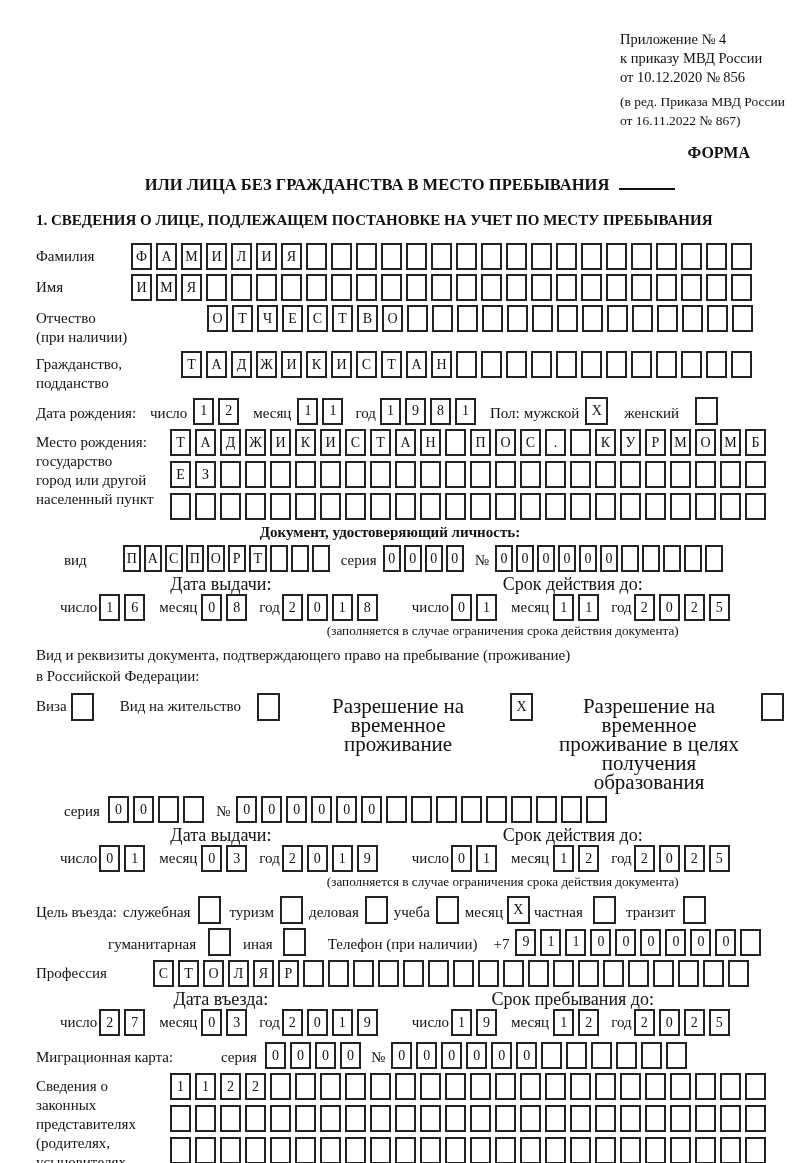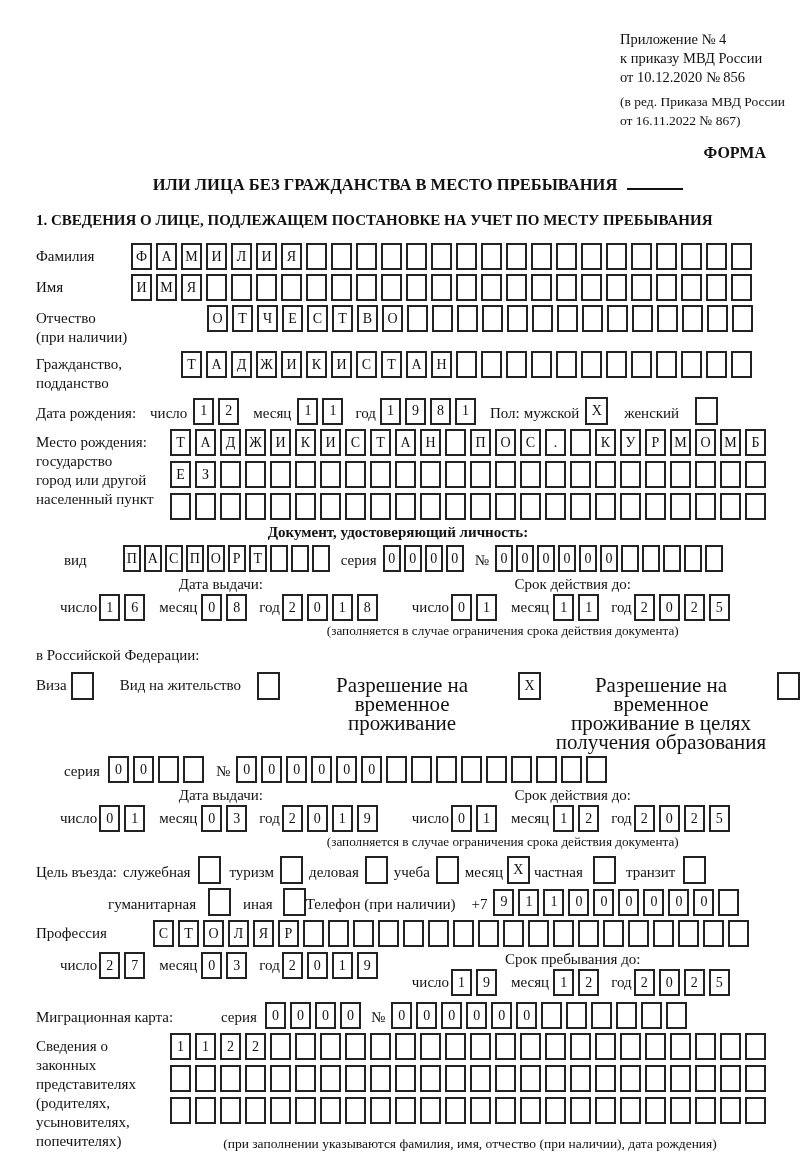--- a/index.html
+++ b/index.html
@@ -1,18 +1,18 @@
 <!DOCTYPE html>
 <html lang="ru"><head>
 <meta charset="utf-8">
 <style>
   html,body {margin:0; padding:0; background:#fff;}
   body {width:800px; height:1163px; overflow:hidden; color:#111;
         font-family:"Liberation Serif","DejaVu Serif",serif;}
-  .page {box-sizing:border-box; width:800px; height:1163px; padding:30px 0 0 36px;}
+  .page {box-sizing:border-box; width:800px; height:1163px; padding:30px 16px 0 36px;}
 
   
   .ref {margin-left:584px;}
   .ref-l {font-size:14.5px; line-height:19px; white-space:nowrap;}
   .ref-l.ed {font-size:13.5px;}
   .ref-gap {height:5px;}
   .forma {text-align:right; padding-right:34px; font-weight:bold; font-size:16px; margin-top:14px;}
 
   .title {text-align:center; font-weight:bold; font-size:16.5px; margin-top:12px; line-height:22px;}
   .blank {display:inline-block; width:56px; border-bottom:2px solid #111; margin-left:10px;}
@@ -28,29 +28,29 @@
   .cell {display:inline-flex; align-items:center; justify-content:center;
          width:17px; height:23px; border:2px solid #222; margin-right:4px;
          font-size:14px; background:#fff;}
   .sm .cell {width:14px; margin-right:3px;}
   .cbx .cell {width:19px; height:24px; margin-right:0;}
   .stack {display:flex; flex-direction:column; gap:5px;}
   .ctr-b {text-align:center; font-weight:bold; font-size:15px; margin:2px 40px 4px 0;}
 
   .ml2{margin-left:2px}.ml4{margin-left:4px}.ml6{margin-left:6px}.ml8{margin-left:8px}
   .ml10{margin-left:10px}.ml12{margin-left:12px}.ml14{margin-left:14px}.ml16{margin-left:16px}
-  .ml20{margin-left:26px}.ml22{}.ml28{margin-left:28px}.ml30{margin-left:30px}
+  .ml20{margin-left:26px}.ml22{margin-left:22px}.ml28{margin-left:28px}.ml30{margin-left:30px}
   .ml36{margin-left:36px}.ml72{margin-left:72px}
 
   
   .drow {display:flex; margin-bottom:6px;}
   .dcol {display:flex; flex-direction:column;}
   .c1 {margin-left:24px;}
   .c2 {margin-left:30px;}
-  .dhead {text-align:center; font-size:15px; line-height:17px;}
+  .dhead {text-align:center; font-size:18px; line-height:17px;}
   .dline {display:flex; align-items:center; margin-top:1px;}
   .dline .inl {padding-top:0;}
   .dfoot {font-size:13.2px; margin-left:-85px; margin-top:2px; white-space:nowrap;}
 
   .intro {font-size:15px; line-height:21px;}
   .opt2 {display:flex; flex-direction:column; text-align:center; font-size:21px; line-height:19px; padding-top:4px;}
   .repfoot {text-align:center; font-size:13.5px; margin-top:7px;}
 </style>
 </head>
 <body>
@@ -398,20 +398,21 @@
             <span class="cell">2</span>
             <span class="cell">0</span>
             <span class="cell">2</span>
             <span class="cell">5</span>
           </span>
       </div>
       <div class="dfoot">(заполняется в случае ограничения срока действия документа)</div>
     </div>
   </div>
 
+  <div class="intro">Вид и реквизиты документа, подтверждающего право на пребывание (проживание)</div>
   <div class="intro">в Российской Федерации:</div>
 
   <div class="frow" style="margin-top:6px;">
     <span class="inl">Виза</span>
     <span class="cells cbx ml4">
         <span class="cell"></span>
       </span>
     <span class="inl ml20">Вид на жительство</span>
     <span class="cells cbx ml16">
         <span class="cell"></span>
@@ -591,20 +592,21 @@
         <span class="cell"></span>
         <span class="cell"></span>
         <span class="cell"></span>
         <span class="cell"></span>
         <span class="cell"></span>
       </span>
   </div>
 
   <div class="drow">
     <div class="dcol c1">
+      <div class="dhead">Дата въезда:</div>
       <div class="dline">
         <span class="inl">число</span>
         <span class="cells ml2">
             <span class="cell">2</span>
             <span class="cell">7</span>
           </span>
         <span class="inl ml10">месяц</span>
         <span class="cells ml4">
             <span class="cell">0</span>
             <span class="cell">3</span>

